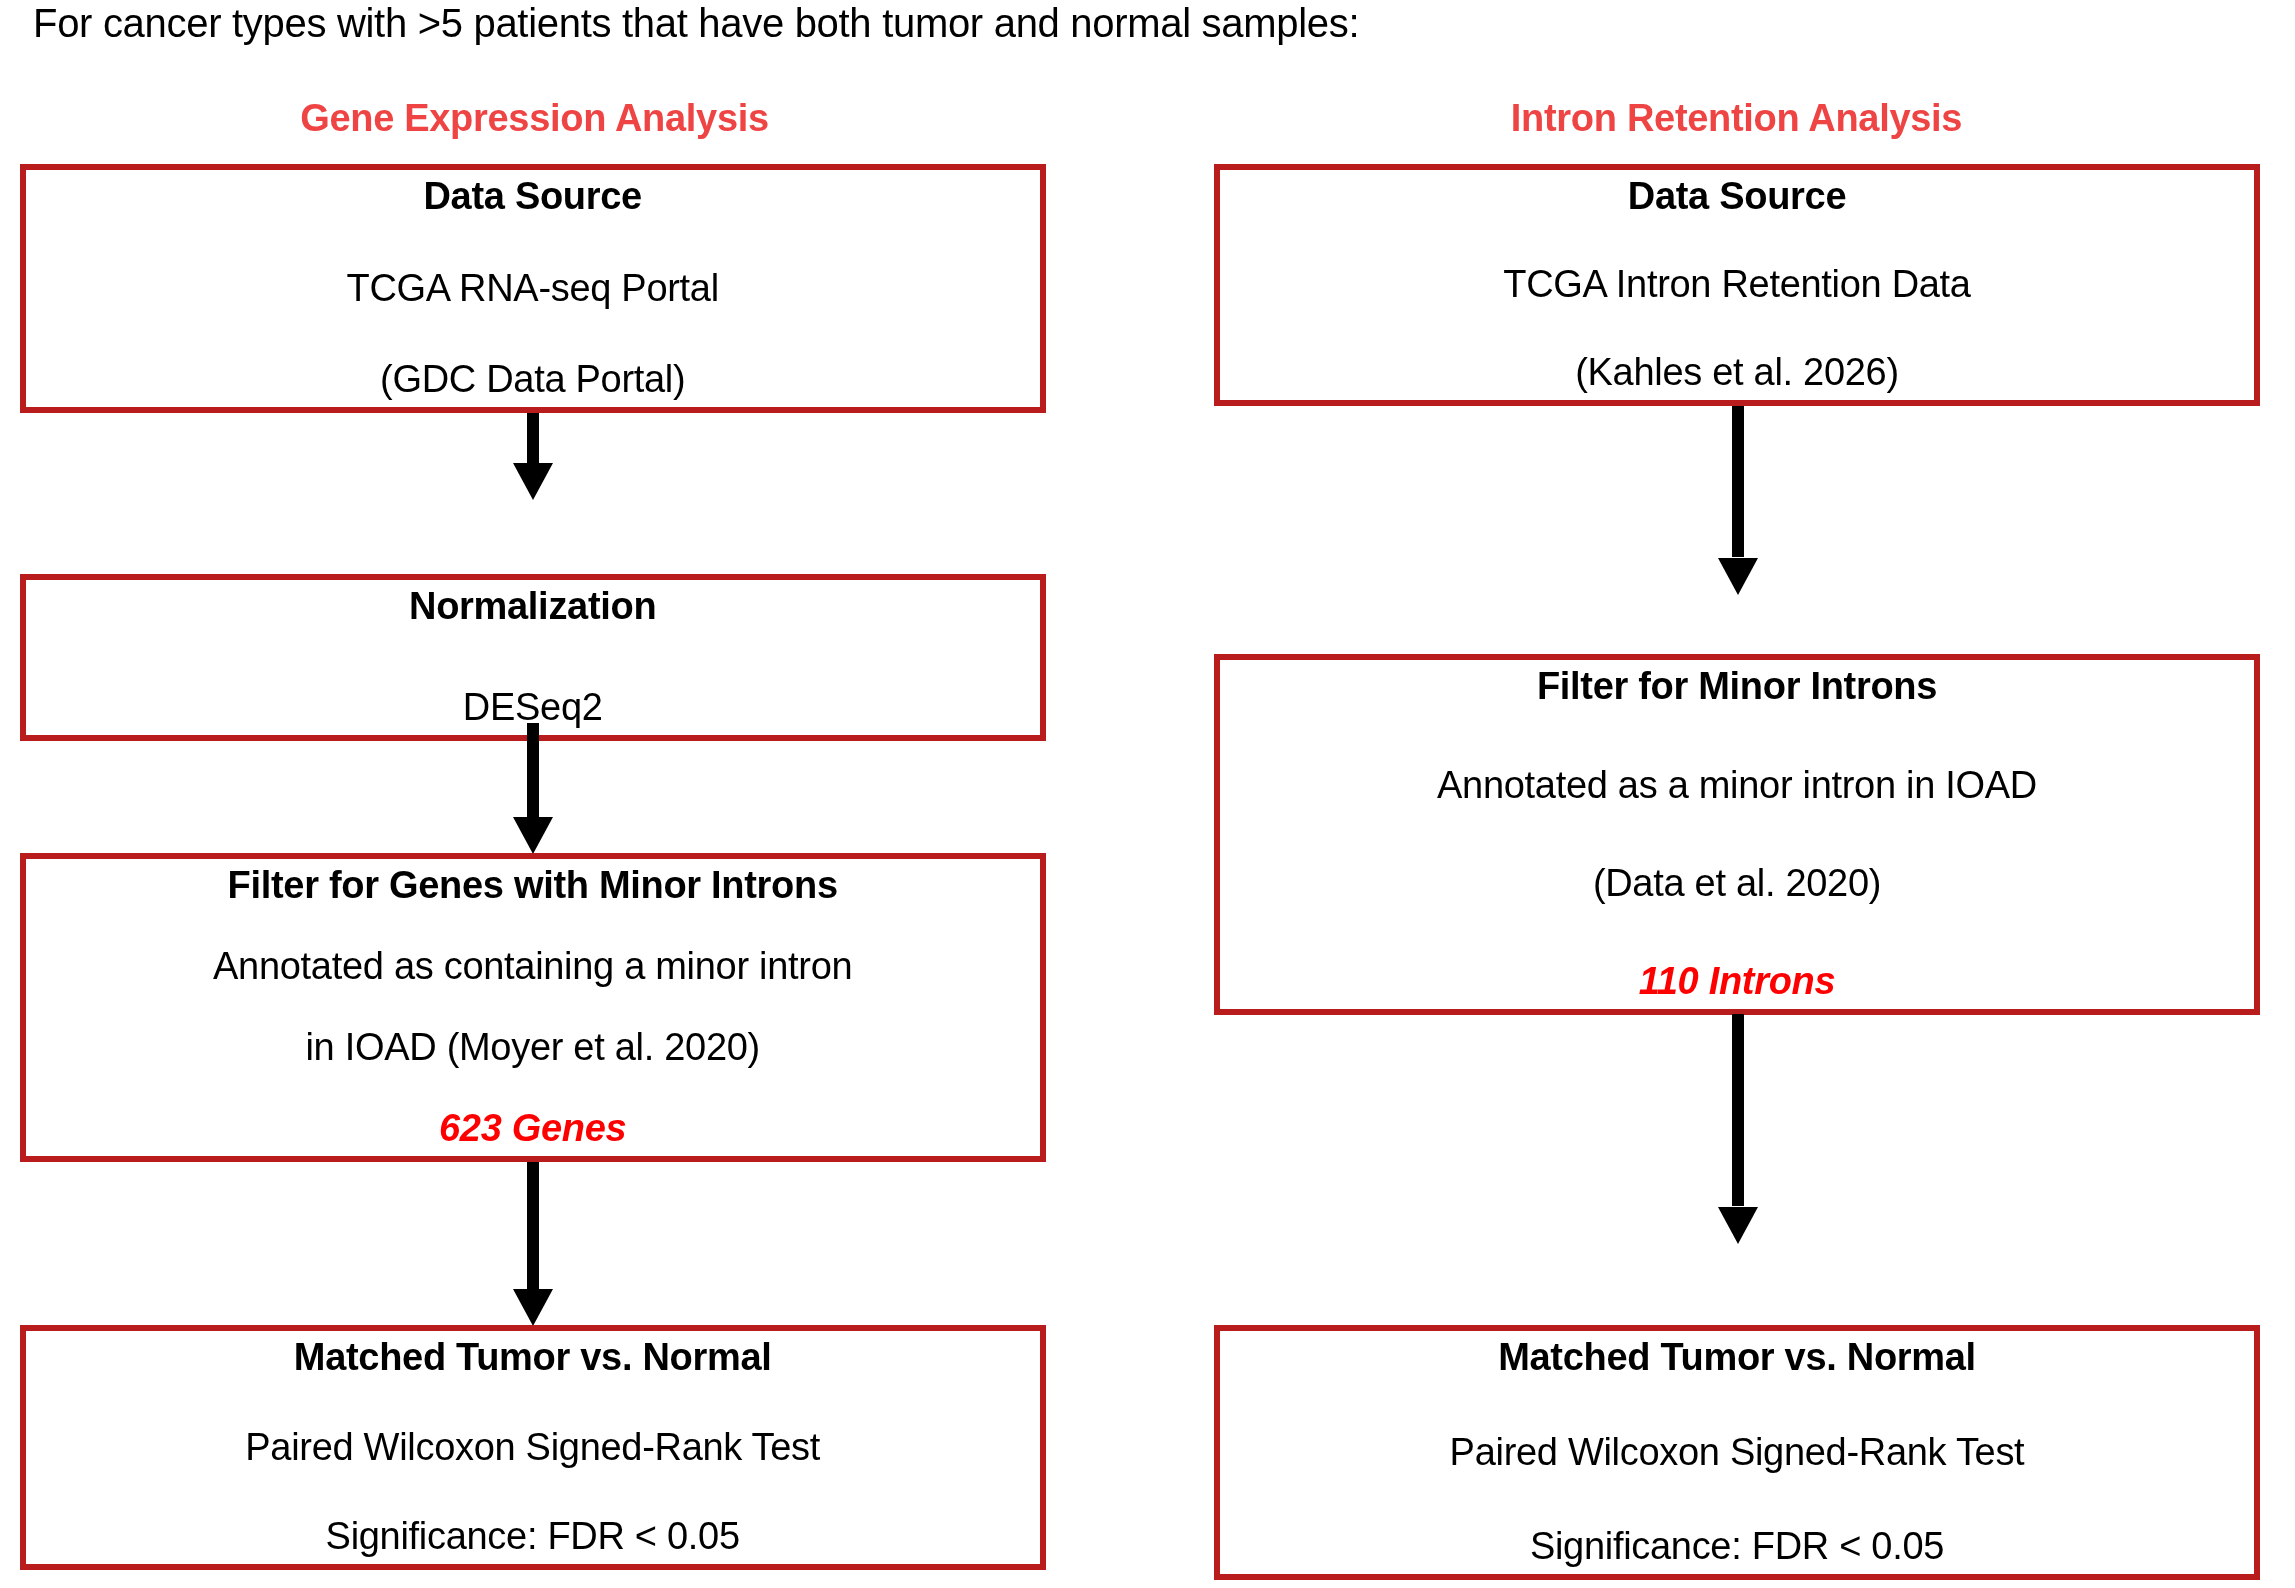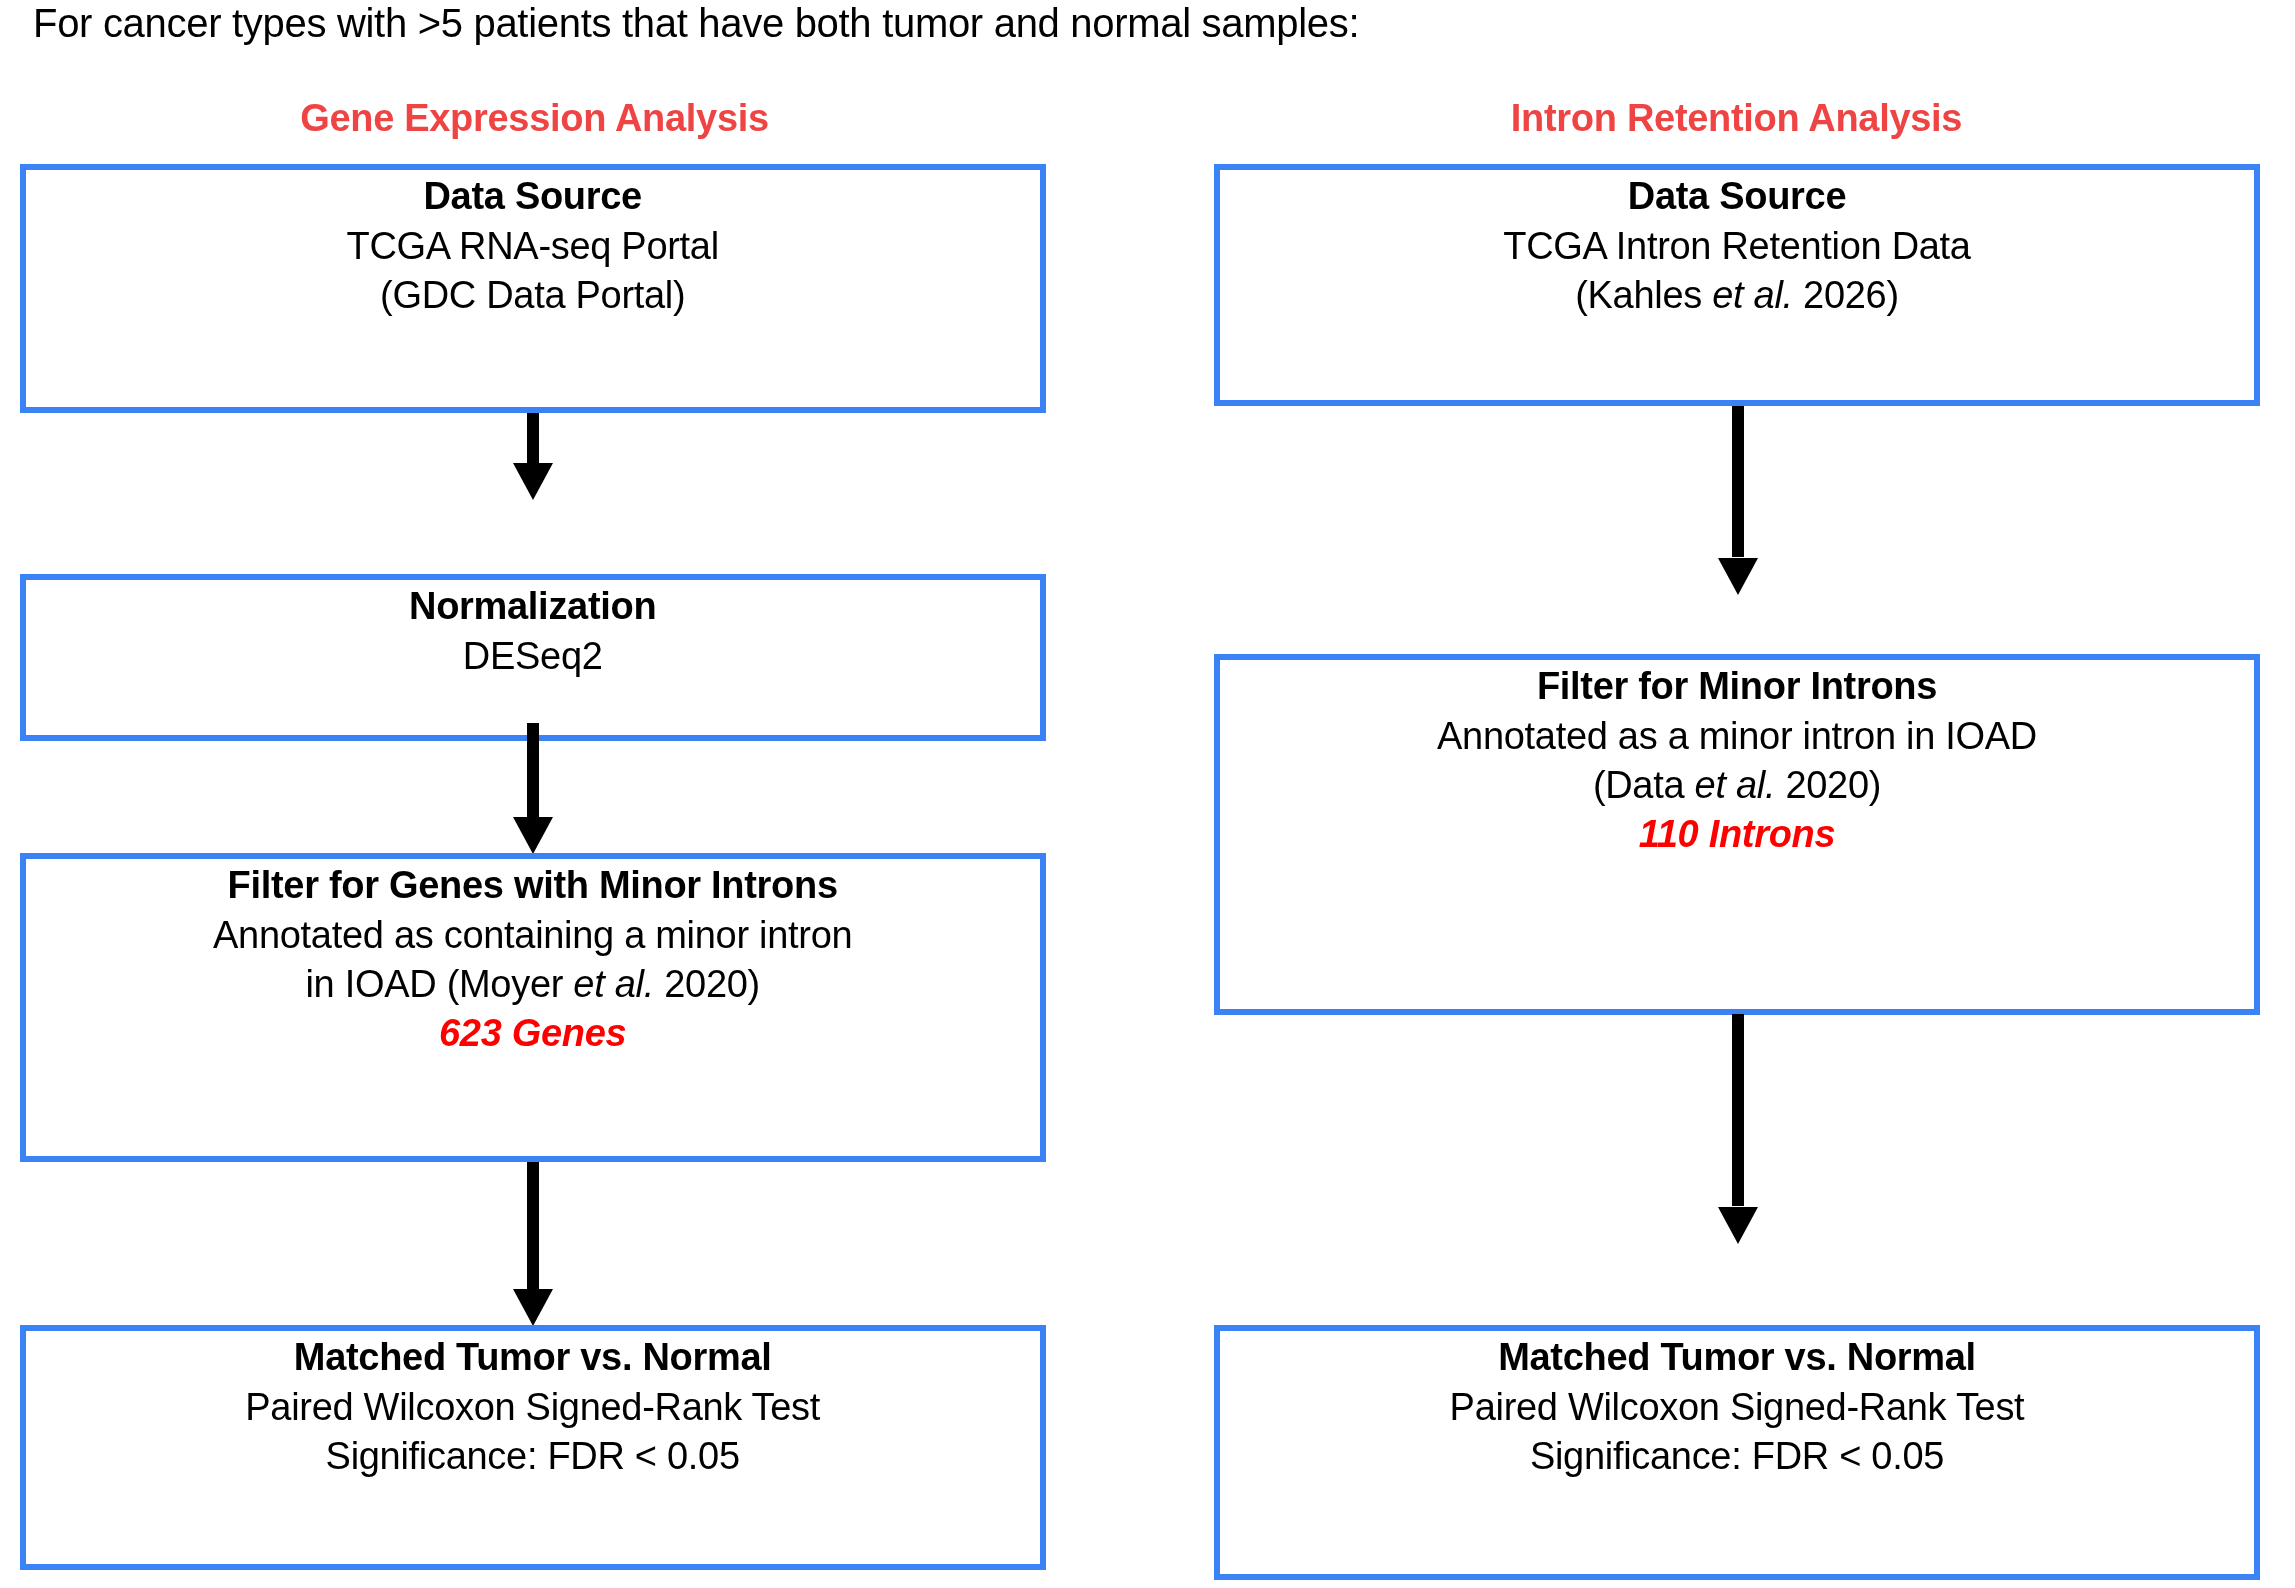--- a/index.html
+++ b/index.html
@@ -42,25 +42,25 @@
     color: #ef4444;
   }
   #hdr-left  { left: 22px;   top: 97px; width: 1025px; }
   #hdr-right { left: 1213px; top: 97px; width: 1047px; }
 
   
   .node {
     position: absolute;
     box-sizing: border-box;
     background: #ffffff;
-    border: 6px solid #3b82f6;
+    border: 6px solid #b91c1c;
     display: flex;
     flex-direction: column;
     align-items: center;
-    justify-content: flex-start;
+    justify-content: space-between;
     text-align: center;
     padding: 2.2px 7.7px;
   }
   .node .title {
     font-size: 38px;
     font-weight: bold;
     line-height: 1.30;
     letter-spacing: -0.3px;
     white-space: nowrap;
   }
@@ -73,21 +73,21 @@
   }
   .node .count {
     font-size: 38px;
     font-weight: bold;
     font-style: italic;
     line-height: 1.30;
     letter-spacing: -0.3px;
     color: #FF0000;
     white-space: nowrap;
   }
-  .node .ital { font-style: italic; }
+  .node .ital { }
 
   
   #n-l1 { left: 19.7px;  top: 164px;  width: 1026px; height: 249px; }
   #n-l2 { left: 19.7px;  top: 555px; width: 1026px; height: 167px; margin-top: 19px; }
   #n-l3 { left: 19.7px;  top: 853px; width: 1026px; height: 309px; }
   #n-l4 { left: 19.7px;  top: 1325px; width: 1026px; height: 245px; }
 
   
   #n-r1 { left: 1214px; top: 164px;  width: 1046px; height: 242px; }
   #n-r2 { left: 1214px; top: 654px; width: 1046px; height: 361px; }

